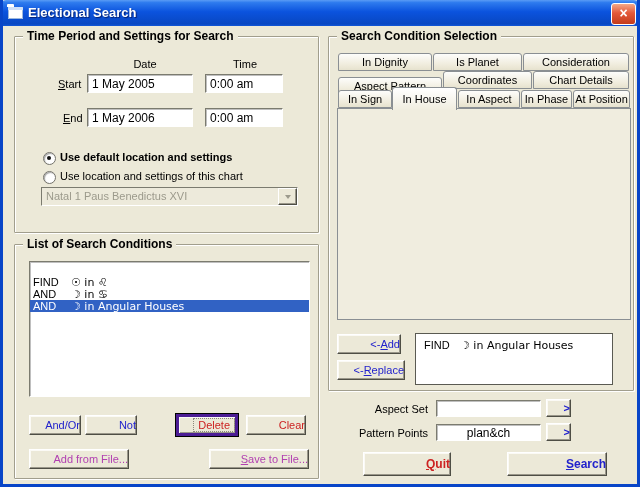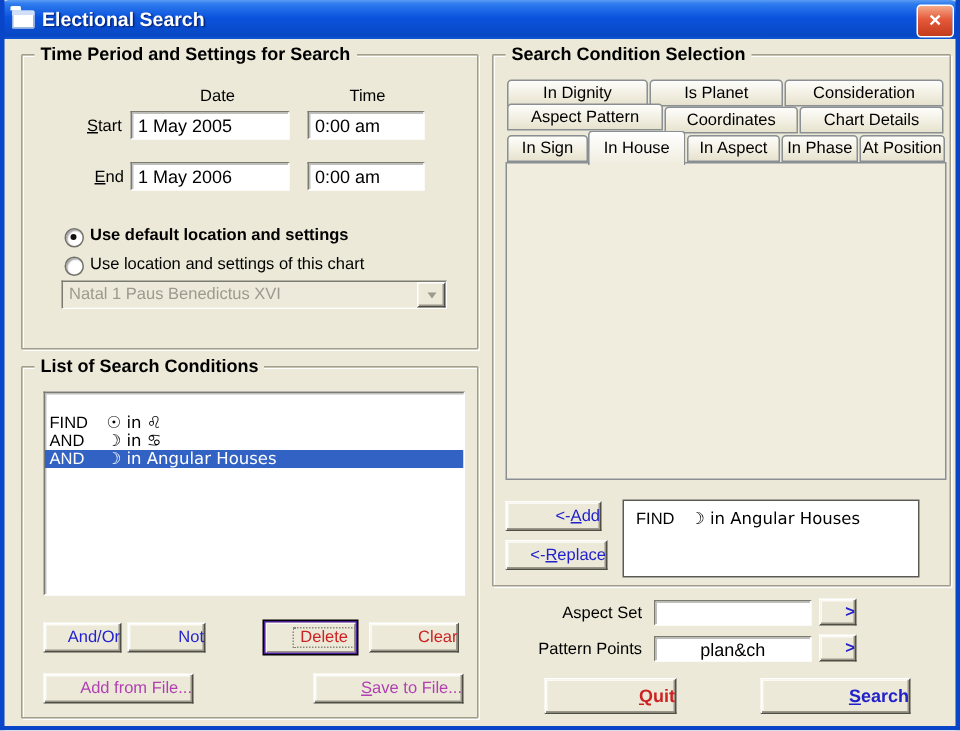--- a/index.html
+++ b/index.html
@@ -25,21 +25,21 @@
   .lbl{position:absolute;white-space:nowrap}
   .tbox{position:absolute;box-sizing:border-box;background:#fff;
     border:1px solid;border-color:#7b7b6f #fff #fff #7b7b6f;
     box-shadow:inset 1px 1px 0 rgba(0,0,0,.25);
     font-family:"Liberation Sans",sans-serif;font-size:12px;padding:2px 4px;color:#000}
   .btn{position:absolute;box-sizing:border-box;background:#ECE9D8;
     border:1px solid;border-color:#FFFFFF #4E4E45 #4E4E45 #FFFFFF;
     box-shadow:inset -1px -1px 0 #9a978a,inset 1px 1px 0 #FBFAF5;
     display:flex;align-items:center;justify-content:flex-end;cursor:pointer;
     font-family:"Liberation Sans",sans-serif;font-size:11px;white-space:nowrap}
-  .btn.focused{border:1px solid #4c1d95;box-shadow:inset 1px 1px 0 #FBFAF5,inset -1px -1px 0 #9a978a,0 0 0 1px #000}
+  .btn.focused{border:3px solid #4c1d95;box-shadow:inset 1px 1px 0 #FBFAF5,inset -1px -1px 0 #9a978a,0 0 0 1px #000}
   .btn.focused .fr{border:1px dotted #8a887a;padding:0 4px}
   .blue{color:#2222CC}.red{color:#CC2222}.purple{color:#B13FB1}
   .combo{position:absolute;display:flex;box-sizing:border-box;
     border:1px solid;border-color:#7b7b6f #fff #fff #7b7b6f;box-shadow:inset 1px 1px 0 rgba(0,0,0,.2)}
   .combo .field{flex:1;background:#fff;padding:2px 4px;line-height:13px;white-space:nowrap;overflow:hidden}
   .combo .drop{width:17px;background:#ECE9D8;border:1px solid;border-color:#FFFFFF #4E4E45 #4E4E45 #FFFFFF;
     box-shadow:inset -1px -1px 0 #9a978a;display:flex;align-items:center;justify-content:center;cursor:pointer}
   .tri{width:0;height:0;border-left:3px solid transparent;border-right:3px solid transparent;border-top:4px solid #000}
   .combo.disabled .field{background:#EDEADB;color:#9C9A8C}
   .combo.disabled .tri{border-top-color:#9C9A8C}
@@ -89,21 +89,21 @@
   [data-name="not-button"]{left:70px;top:170px;width:52px;height:20px}
   [data-name="delete-button"]{left:161px;top:169px;width:62px;height:22px}
   [data-name="clear-button"]{left:231px;top:170px;width:60px;height:20px}
   [data-name="add-from-file-button"]{left:14px;top:204px;width:100px;height:20px}
   [data-name="save-to-file-button"]{left:194px;top:204px;width:100px;height:20px}
 
   [data-name="group-selection"]{left:328px;top:36px;width:304px;height:353px}
   [data-name="tab-in-dignity"]{left:9px;top:16px;width:94px}
   [data-name="tab-is-planet"]{left:104px;top:16px;width:89px}
   [data-name="tab-consideration"]{left:194px;top:16px;width:106px}
-  [data-name="tab-aspect-pattern"]{left:9px;top:32px;width:104px}
+  [data-name="tab-aspect-pattern"]{left:9px;top:40px;width:104px}
   [data-name="tab-coordinates"]{left:114px;top:34px;width:89px}
   [data-name="tab-chart-details"]{left:204px;top:34px;width:96px}
   [data-name="tab-in-sign"]{left:9px;top:53px;width:54px}
   [data-name="tab-in-house"]{left:63px;top:50px;width:65px}
   [data-name="tab-in-aspect"]{left:129px;top:53px;width:62px}
   [data-name="tab-in-phase"]{left:192px;top:53px;width:51px}
   [data-name="tab-at-position"]{left:244px;top:53px;width:57px}
   [data-name="tab-panel"]{left:8px;top:71px;width:294px;height:212px}
   [data-name="modifier-label"]{left:35px;top:84px;width:100px;text-align:center}
   [data-name="modifier-combo"]{left:19px;top:97px;width:113px;height:19px}

